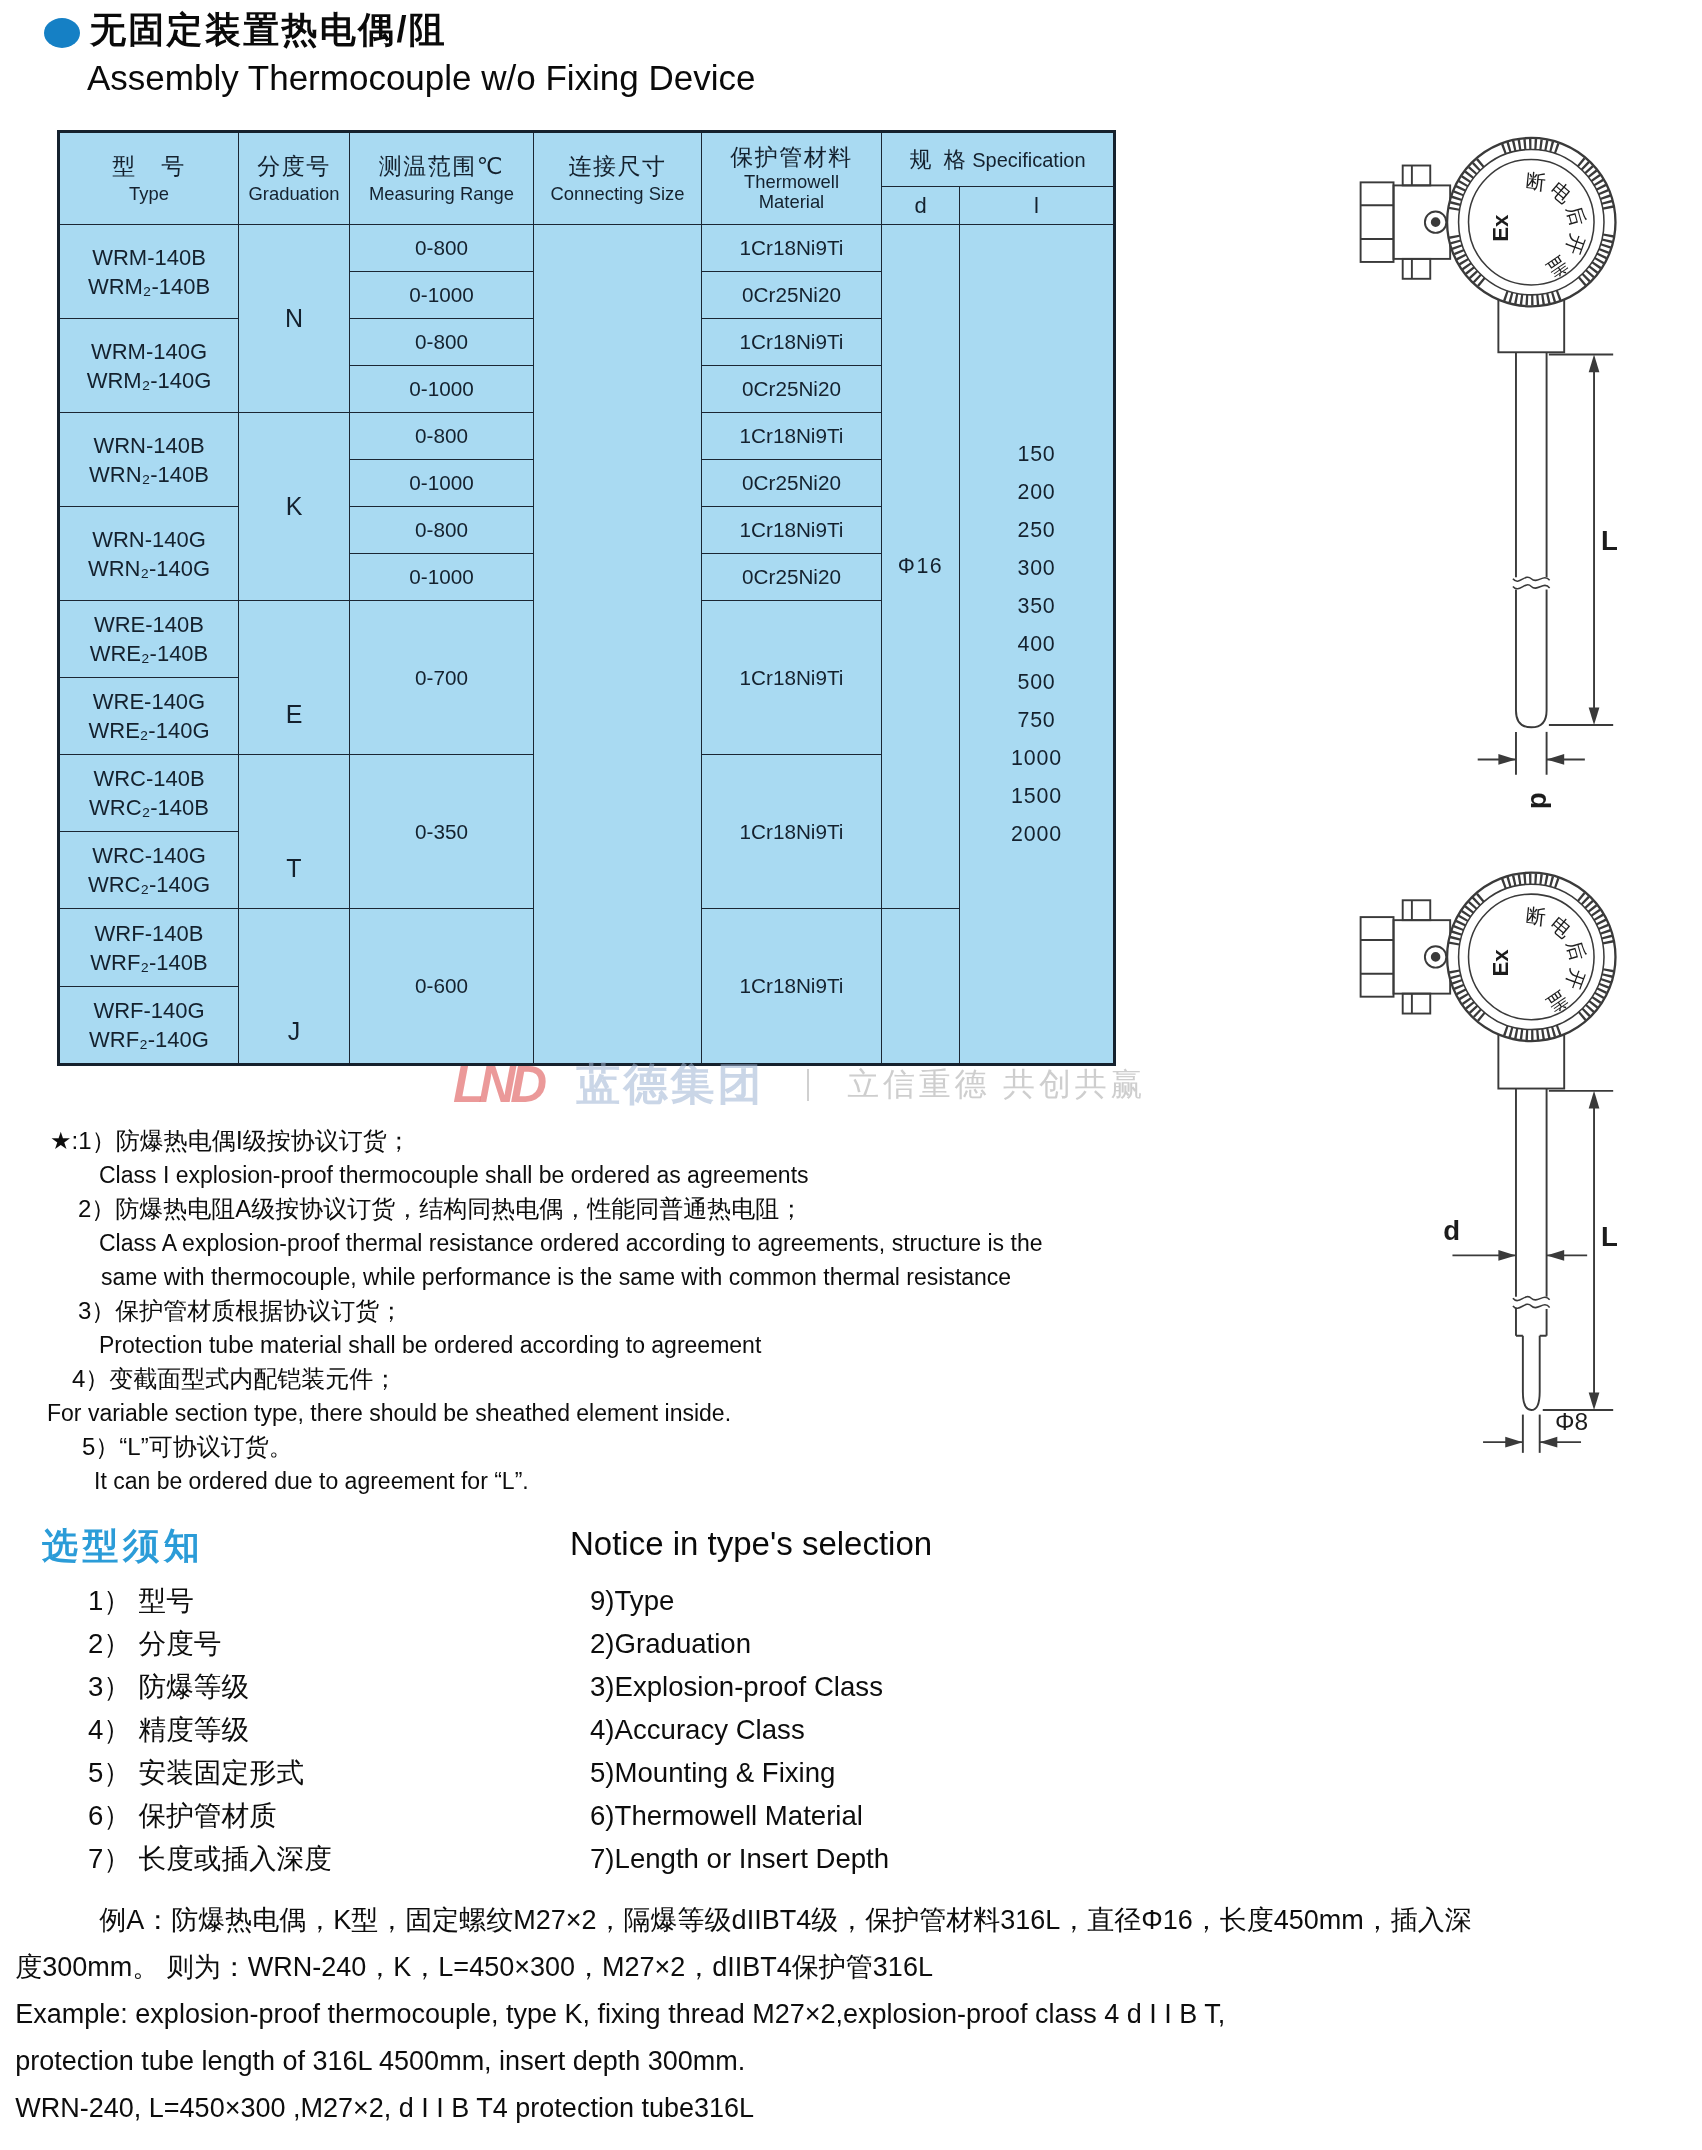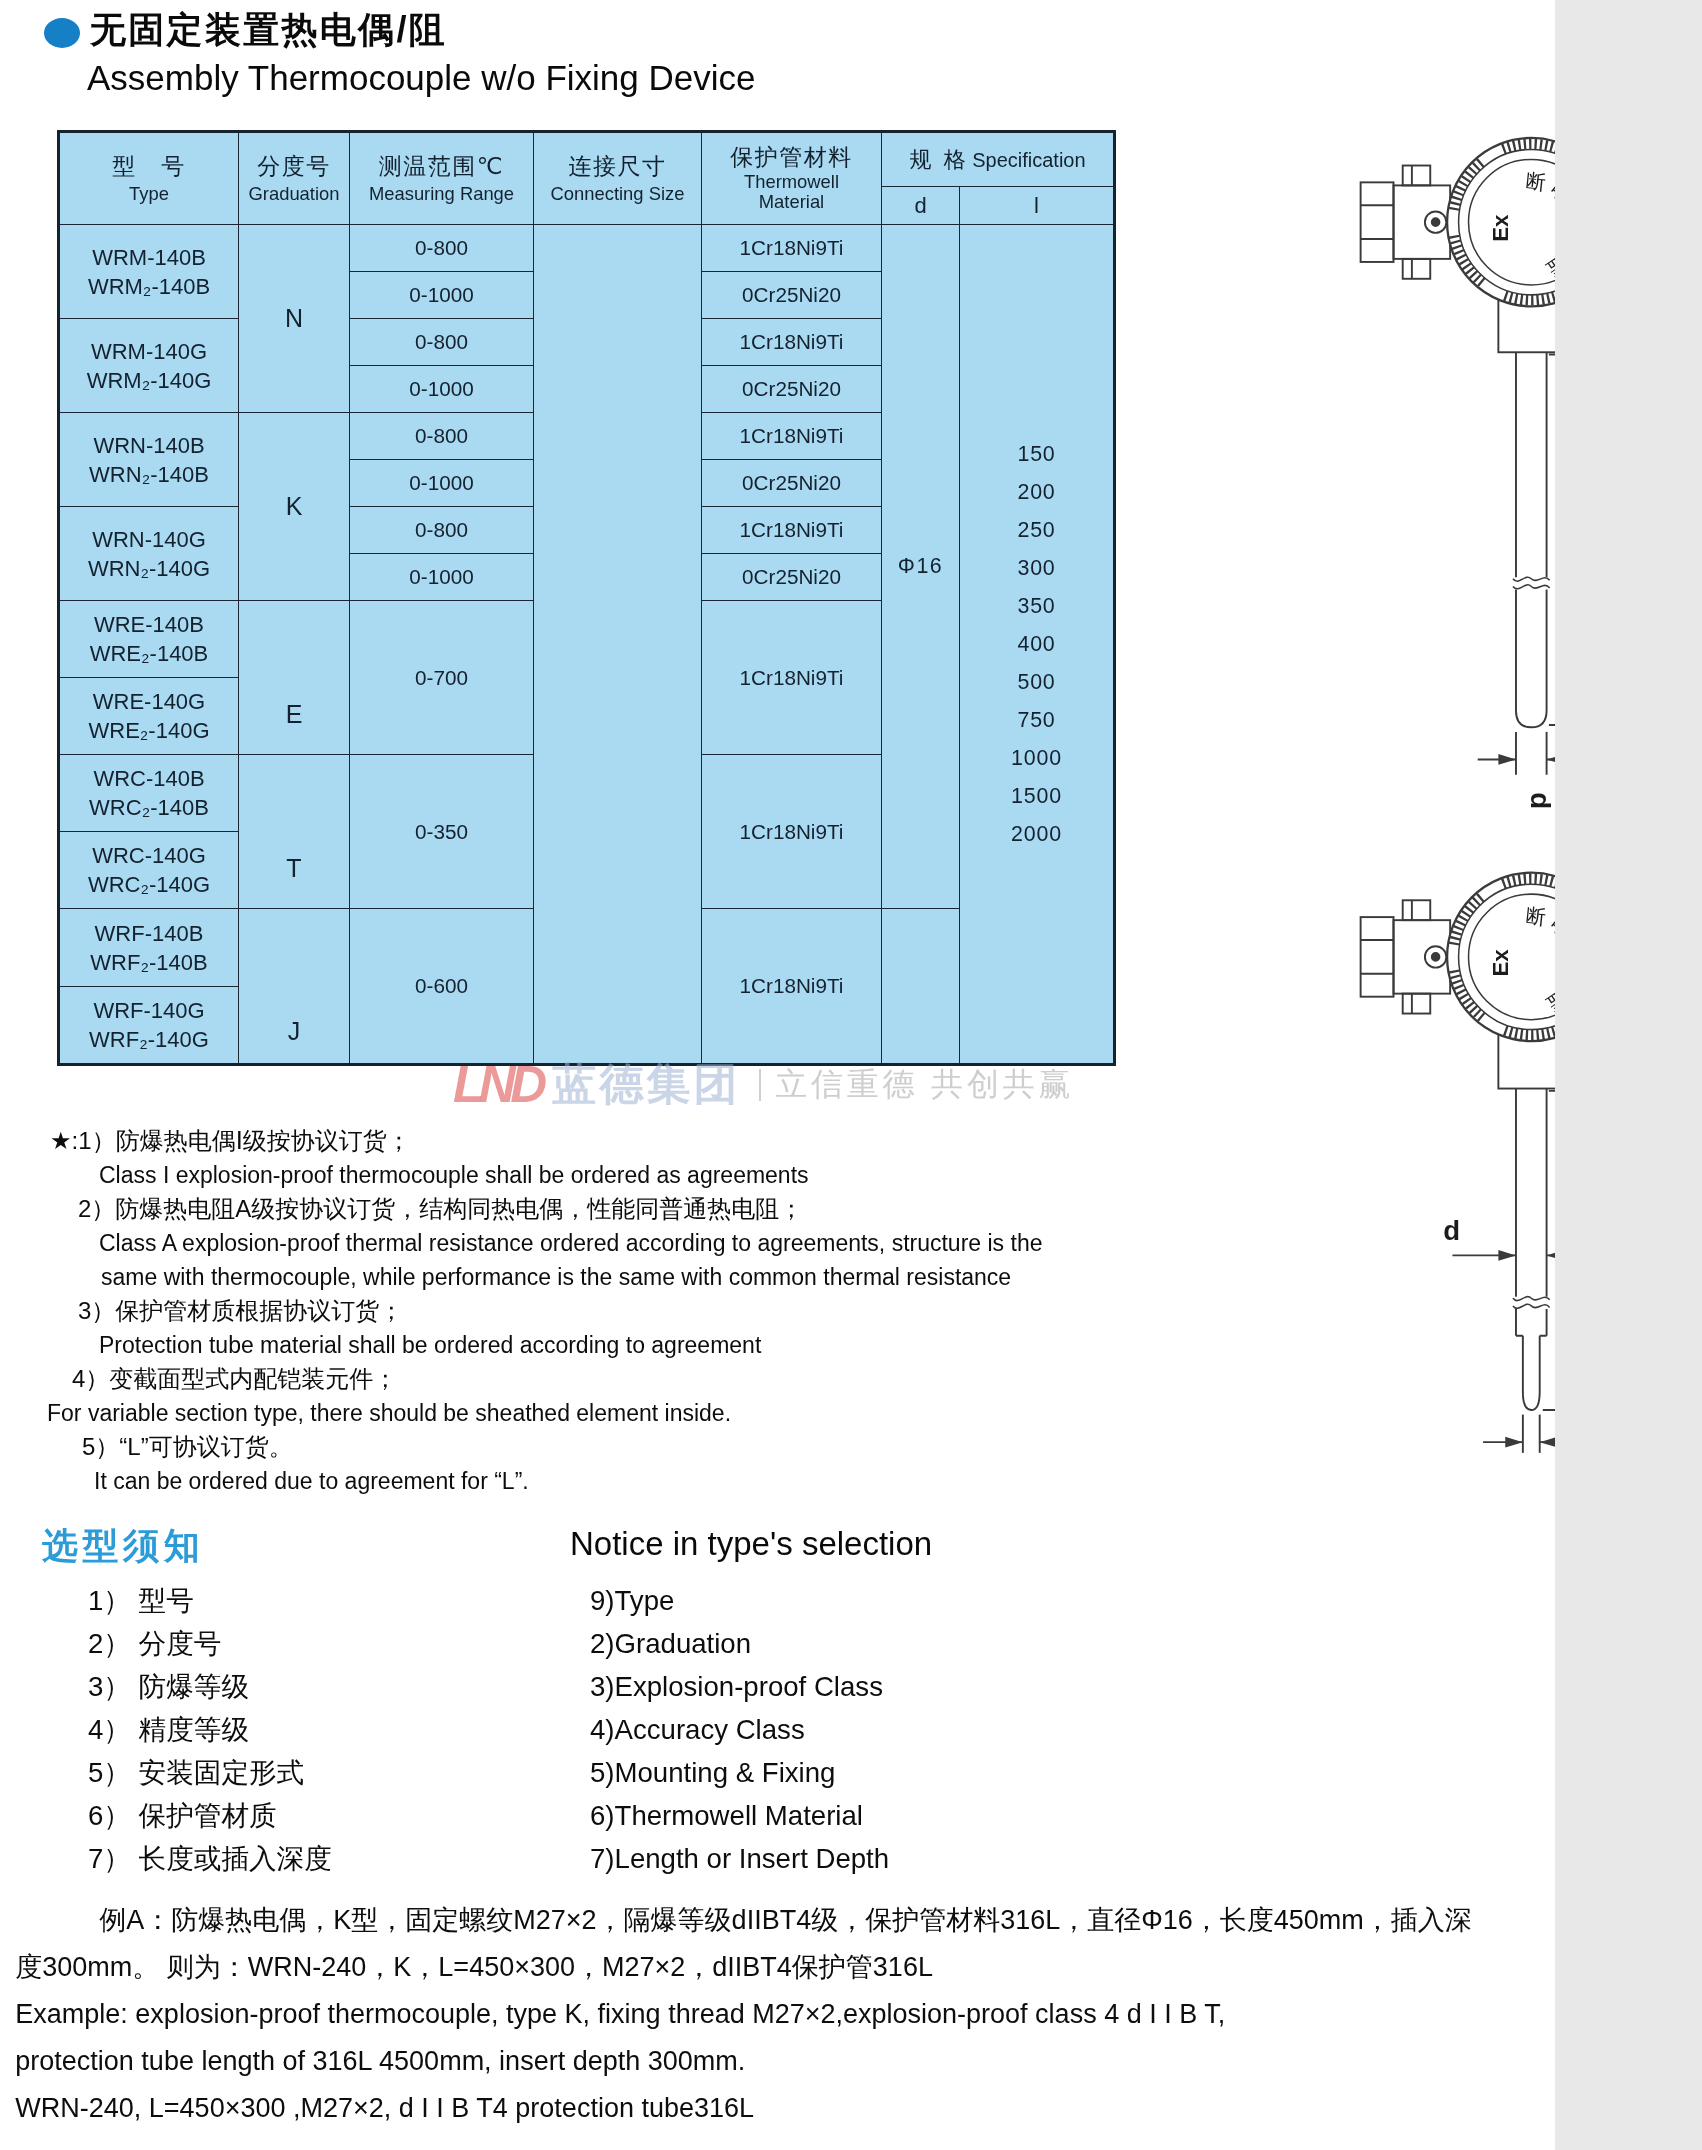--- a/index.html
+++ b/index.html
@@ -1,16 +1,16 @@
 <!DOCTYPE html>
 <html style="font-size:12.3px"><head>
 <meta charset="utf-8">
 <style>
   html,body{margin:0;padding:0;background:#e8e8e8;}
-  .page{position:relative;width:1555px;height:2151px;background:#ffffff;overflow:hidden;
+  .page{position:relative;width:1702px;height:2151px;background:#ffffff;overflow:hidden;
         font-family:"Liberation Sans","DejaVu Sans",sans-serif;color:#111;}
   
   .bullet{position:absolute;left:44px;top:18.4px;width:36px;height:30px;border-radius:50%;background:#1580C5;}
   .title-zh{position:absolute;left:90px;top:6.1px;font-size:36px;font-weight:700;letter-spacing:2.3px;color:#0a0a0a;}
   .title-en{position:absolute;left:87px;top:58px;font-size:35px;font-weight:400;color:#0a0a0a;}
   
   table.spec{position:absolute;left:57px;top:130px;width:1057px;border-collapse:collapse;table-layout:fixed;
              border:3.8px solid #16222e;}
   table.spec th,table.spec td{border:1.5px solid #1b2634;background:#A9DAF2;color:#14212e;font-weight:400;
              text-align:center;vertical-align:middle;padding:0;}
@@ -24,21 +24,21 @@
   td.type{font-size:22px;line-height:29px;}
   td.grad{font-size:25px;}
   td.grad.low{padding-top:73px;}
   td.grad.bottom{vertical-align:bottom;padding-bottom:17px;}
   td.range,td.material{font-size:20.7px;}
   td.dphi{font-size:21.4px;letter-spacing:1.5px;}
   td.lcell{vertical-align:middle;}
   td.lcell .lv{font-size:21.4px;line-height:38px;letter-spacing:0.8px;}
   tr.h72{height:55px;} tr.h50{height:38px;} tr.h62{height:47px;} tr.h100{height:77px;} tr.h102{height:78px;}
   
-  .watermark{position:absolute;left:453px;top:1055px;display:flex;align-items:center;z-index:6;pointer-events:none;}
+  .watermark{position:absolute;left:453px;top:1055px;display:flex;align-items:center;z-index:6;pointer-events:none;gap:24px;}
   .wm-lnd{font-size:51px;font-weight:900;font-style:italic;letter-spacing:-5.4px;color:rgba(223,90,90,0.62);}
   .wm-name{font-size:44px;font-weight:700;letter-spacing:3.1px;margin-left:10.7px;color:rgba(159,180,212,0.55);}
   .wm-div{width:2.3px;height:32px;background:rgba(170,170,170,0.55);margin:0 13.8px 0 18.4px;}
   .wm-slogan{font-size:32px;letter-spacing:3.8px;color:rgba(173,173,173,0.6);}
   
   .notes{position:absolute;left:47px;top:1124px;width:1194px;}
   .notes .ln{line-height:34px;font-size:24px;color:#0d0d0d;white-space:nowrap;}
   .notes .en{font-size:23px;}
   .i0{margin-left:3.1px;} .i1{margin-left:52px;} .i2{margin-left:31px;} .i3{margin-left:54px;}
   .i4{margin-left:25px;} .i5{} .i6{margin-left:35px;} .i7{margin-left:47px;}

